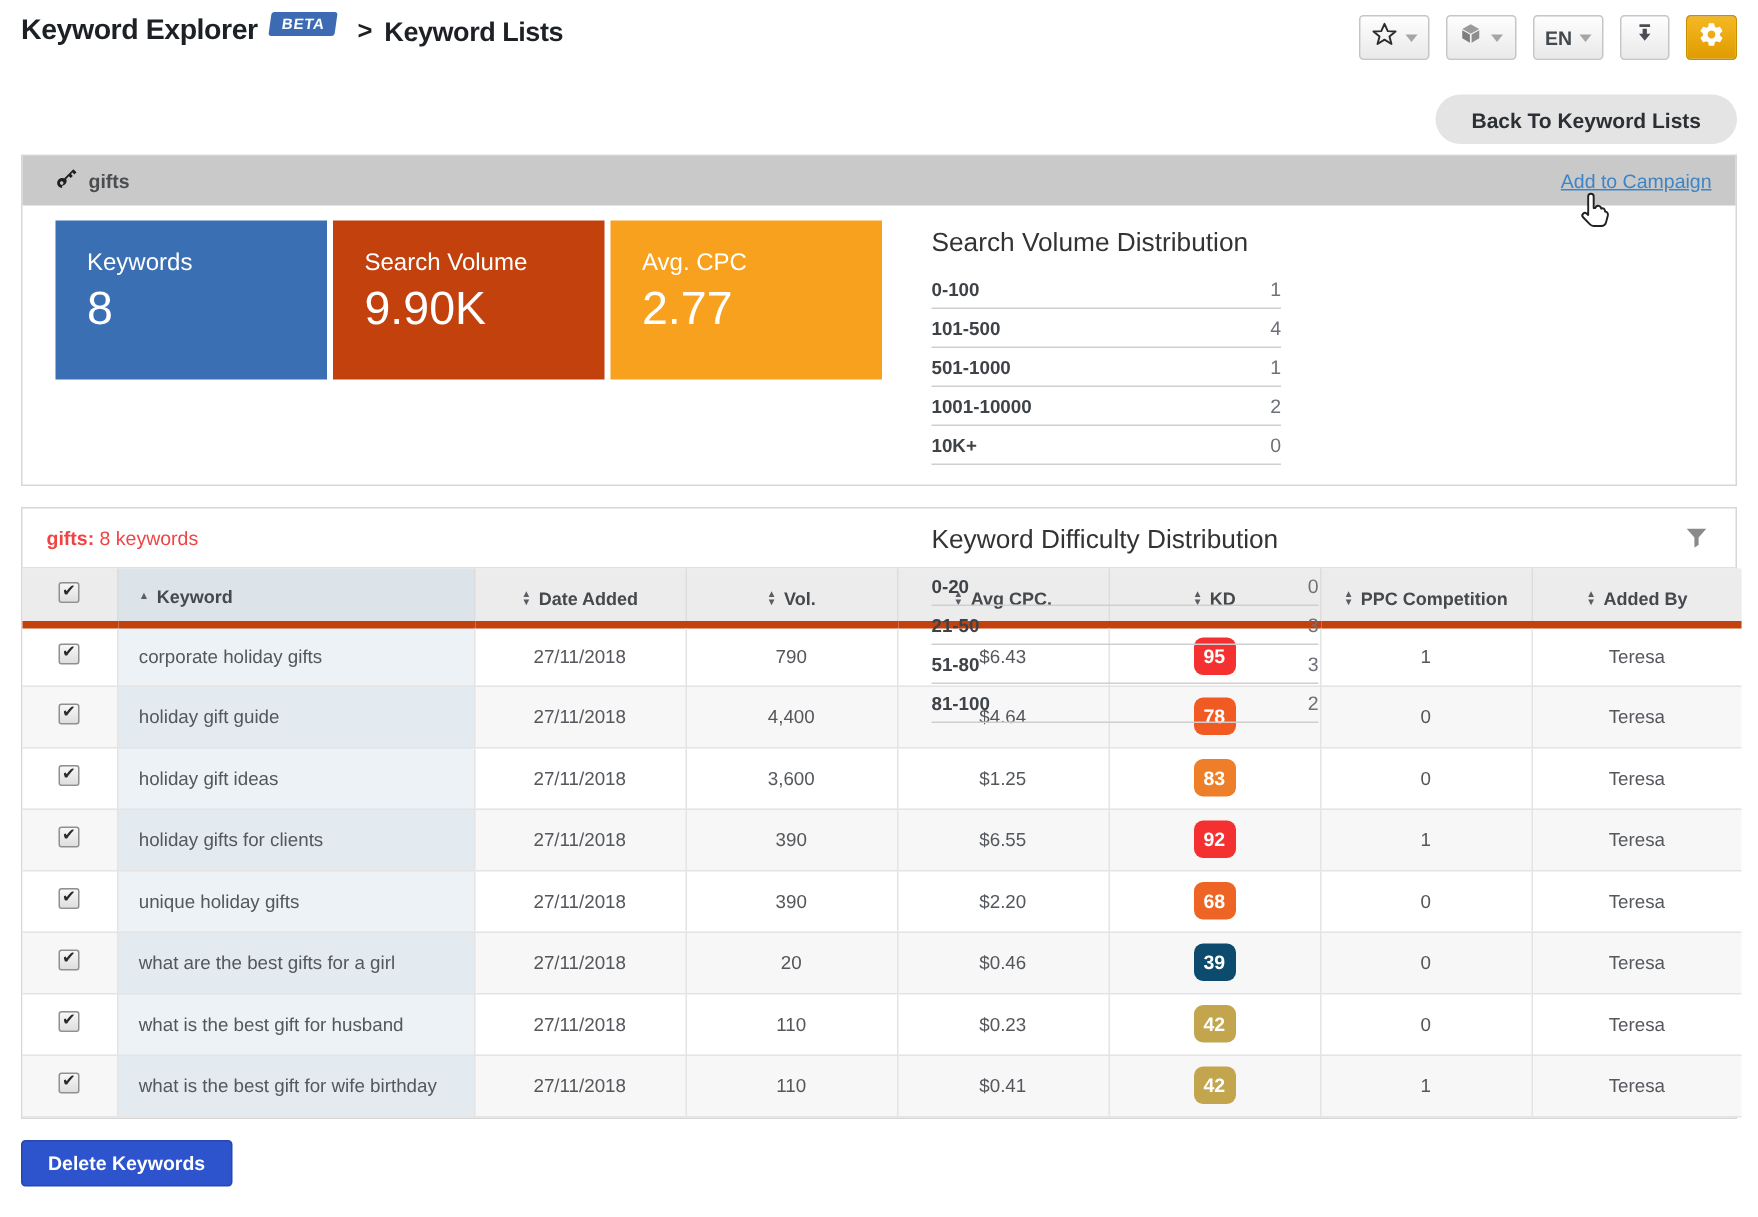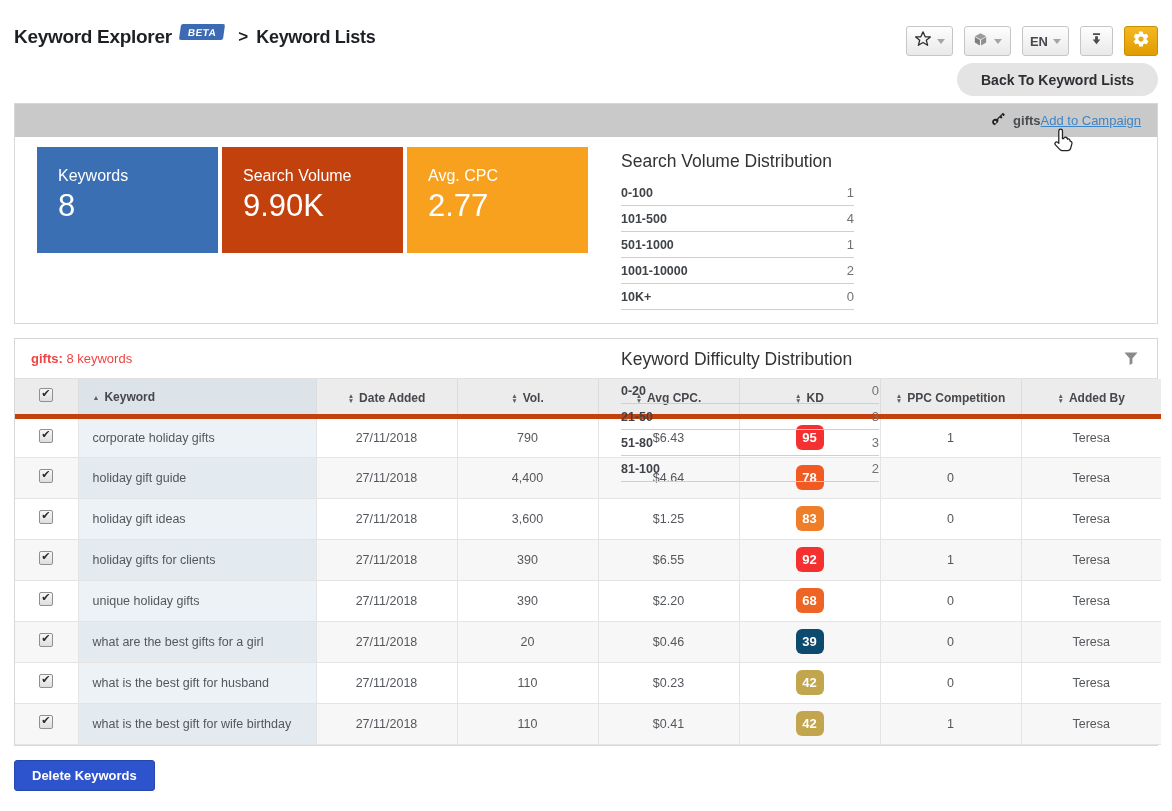--- a/index.html
+++ b/index.html
@@ -1,40 +1,40 @@
 <!DOCTYPE html>
 <html><head>
 <meta charset="utf-8">
 <style>
   * { margin:0; padding:0; box-sizing:border-box; }
   html,body { width:1172px; height:811px; background:#fff; font-family:"Liberation Sans","DejaVu Sans",sans-serif; color:#444; overflow:hidden; }
   .page { width:1172px; padding:0 12px; }
 
   
-  .topbar { display:flex; justify-content:space-between; align-items:flex-start; padding:26px 2px 0 2px; height:50px; }
+  .topbar { display:flex; justify-content:space-between; align-items:flex-start; padding:10px 2px 0 2px; height:50px; }
   .title-group { display:flex; align-items:center; gap:8px; }
   .app-title { font-size:19px; font-weight:bold; color:#1d2024; letter-spacing:-0.3px; }
   .beta-badge { display:inline-block; background:#3d6bb3; color:#fff; font-size:10px; font-weight:bold; padding:3px 8px 2px; transform:skewX(-8deg); border-radius:2px; position:relative; top:-5px; letter-spacing:0.5px; }
   .crumb-sep { font-size:17px; font-weight:bold; color:#1d2024; margin-left:6px; }
   .crumb { font-size:18px; font-weight:bold; color:#1d2024; letter-spacing:-0.3px; }
   .toolbar { display:flex; gap:11px; align-items:center; }
   .tb-btn { height:30px; min-width:32px; padding:0 7px; display:flex; align-items:center; justify-content:center; gap:5px; background:linear-gradient(#fefefe,#e9e9e9); border:1px solid #c6c6c6; border-radius:3px; cursor:pointer; }
   .tb-btn.wide { min-width:47px; }
   .tb-btn.orange { background:linear-gradient(#f5b823,#e09c00); border-color:#c88f00; }
   .caret { width:0; height:0; border-left:4px solid transparent; border-right:4px solid transparent; border-top:5px solid #a5a5a5; }
   .lang-label { font-size:13px; font-weight:bold; color:#45494e; }
 
   
   .backrow { display:flex; justify-content:flex-end; padding:13px 2px 0 2px; height:47px; }
   .back-btn { background:#e4e4e4; border:none; border-radius:17px; height:33px; padding:0 24px; font-family:inherit; font-size:14px; font-weight:bold; color:#2c2f33; cursor:pointer; }
 
   
   .panel { border:1px solid #d7d7d7; background:#fff; margin:0 2px; }
   .panel.summary { margin-top:6px; height:221px; position:relative; }
-  .panel-head { background:#c9c9c9; height:33px; display:flex; align-items:center; justify-content:flex-end; padding:0 16px 0 22px; }
+  .panel-head { background:#c9c9c9; height:33px; display:flex; align-items:center; justify-content:space-between; padding:0 16px 0 22px; }
   .list-name-group { display:flex; align-items:center; gap:7px; }
   .list-name { font-size:13px; font-weight:bold; color:#4a4d50; }
   .campaign-link { font-size:13px; color:#3d85c6; text-decoration:underline; cursor:pointer; }
   .cursor-float { position:absolute; top:23px; right:84px; pointer-events:none; }
   .summary-body { display:flex; padding:10px 0 0 22px; }
   .cards { display:flex; gap:4px; }
   .card { width:181px; height:106px; color:#fff; padding:20px 0 0 21px; }
   .card-label { font-size:16px; }
   .card-value { font-size:31px; margin-top:3px; }
   .dists { display:flex; margin-left:33px; gap:35px;flex-direction:column; }

